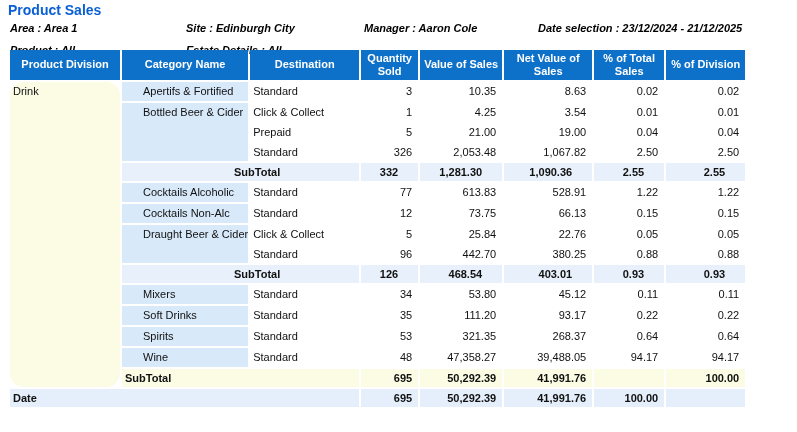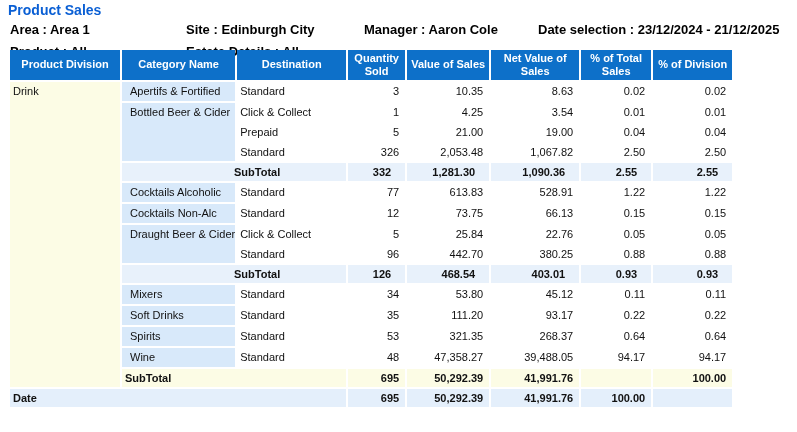--- a/index.html
+++ b/index.html
@@ -6,21 +6,21 @@
   body {
     width:797px; height:432px; position:relative; overflow:hidden;
     background:#ffffff; color:#111;
     font-family:"Liberation Sans", sans-serif;
   }
   .title {
     position:absolute; left:8px; top:2px;
     font-size:14px; font-weight:bold; color:var(--title-color,#0a5fd4);
   }
   .filter {
-    position:absolute; font-size:13px; font-weight:bold; color:#000; white-space:nowrap;
+    position:absolute; font-size:11px; font-weight:bold; color:#000; white-space:nowrap;font-style:italic;
   }
   .f-area   { left:10px;  top:22px; }
   .f-site   { left:186px; top:22px; }
   .f-mgr    { left:364px; top:22px; }
   .f-date   { left:538px; top:22px; }
   .f-prod   { left:10px;  top:44px; }
   .f-estate { left:186px; top:44px; }
 
   table.report {
     position:absolute; left:8px; top:48px;
@@ -31,33 +31,33 @@
     background:var(--header-bg,#0d70c9); color:#ffffff;
     font-size:11px; font-weight:bold; line-height:1.2;
     height:30px; padding:0 2px; text-align:center; vertical-align:middle;
   }
   td {
     font-size:11px; height:18px; line-height:17px;
     padding:0; vertical-align:middle; white-space:nowrap; overflow:hidden;
   }
   td.division {
     background:var(--division-bg,#fcfce5);
-    padding-left:3px; vertical-align:top; line-height:19px;
+    padding-left:3px; vertical-align:top; line-height:19px;border-radius:14px;
   }
   td.category {
     background:var(--category-bg,#d8e9fa);
-    padding-left:8px; vertical-align:top; line-height:19px;
+    padding-left:21px; vertical-align:top; line-height:19px;
   }
   td.dest { background:#ffffff; padding-left:3px; }
   td.num  { background:#ffffff; text-align:right; padding-right:6px; }
 
   td.st-label {
     background:var(--subtotal-bg,#e8f1fb); font-weight:bold; padding-left:112px;
   }
-  td.st { background:var(--subtotal-bg,#e8f1fb); font-weight:bold; text-align:right; padding-right:14px; }
+  td.st { background:var(--subtotal-bg,#e8f1fb); font-weight:bold; text-align:right; padding-right:20px; }
 
   td.ds-label {
     background:var(--division-bg,#fcfce5); font-weight:bold; padding-left:3px;
   }
   td.ds { background:var(--division-bg,#fcfce5); font-weight:bold; text-align:right; padding-right:6px; }
 
   td.tot-label {
     background:var(--total-bg,#e4effb); font-weight:bold; padding-left:3px;
   }
   td.tot { background:var(--total-bg,#e4effb); font-weight:bold; text-align:right; padding-right:6px; }

